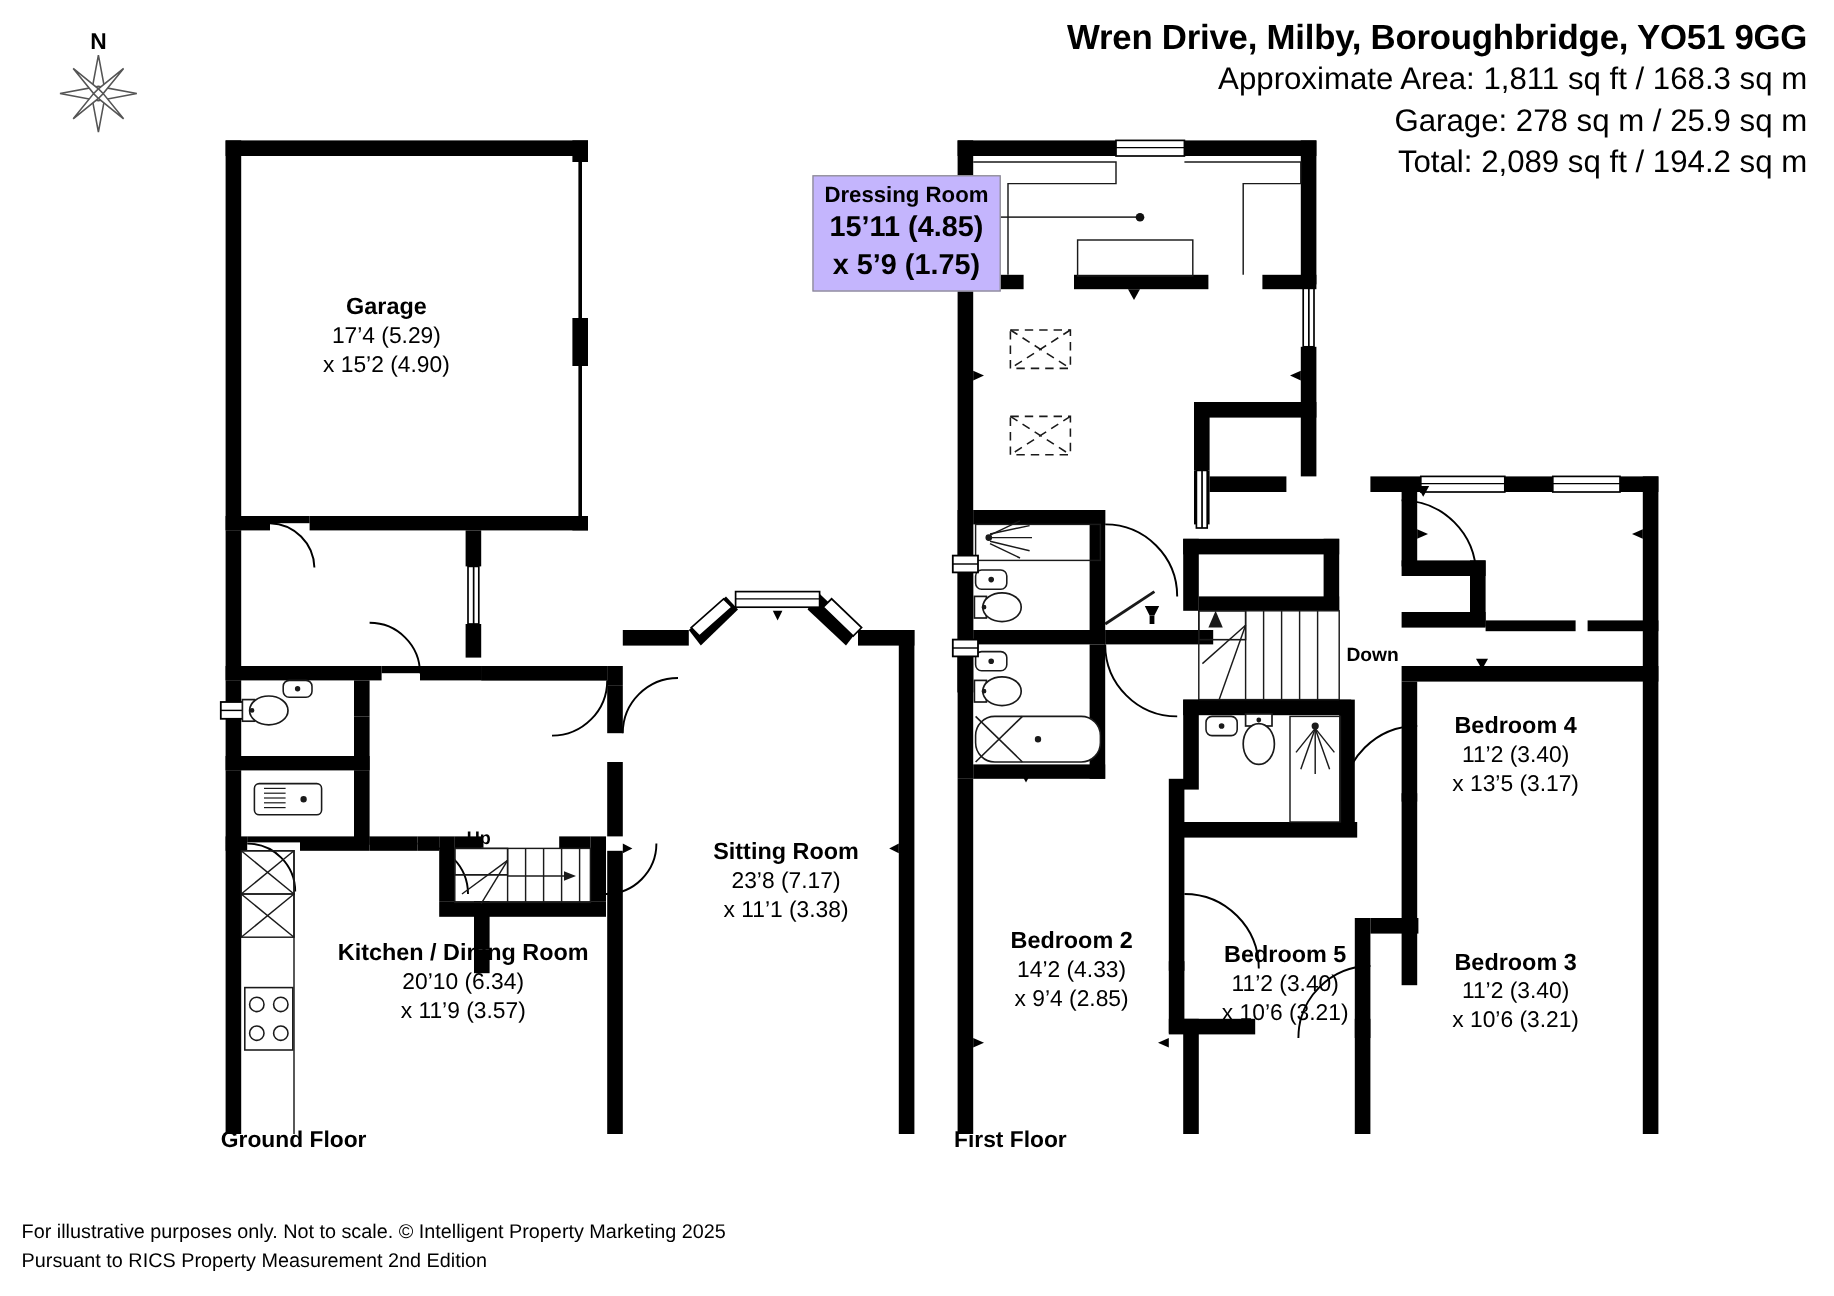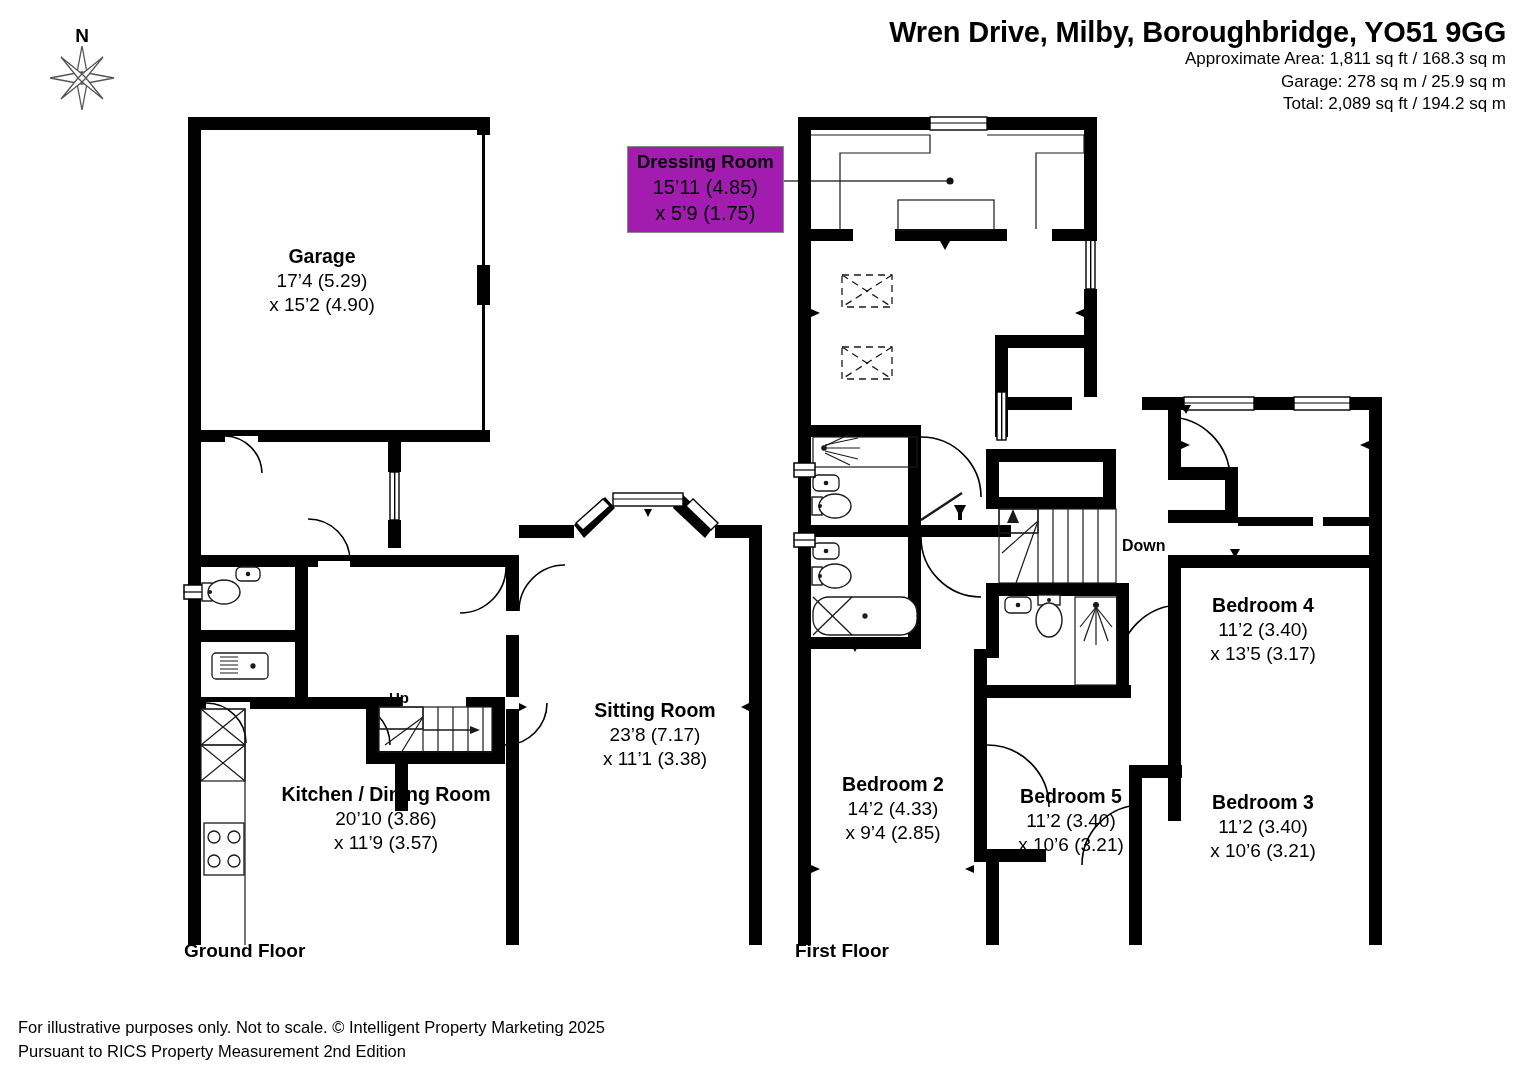--- a/index.html
+++ b/index.html
@@ -33,21 +33,21 @@
     margin-left: 45px;
   }
   #title-line {
     font-size: 29px;
     font-weight: bold;
     letter-spacing: -0.2px;
     line-height: 1.12;
     white-space: nowrap;
   }
   .area-line {
-    font-size: 17px;
+    font-size: 26px;
     font-weight: normal;
     line-height: 1.32;
     white-space: nowrap;
   }
 
   
   #compass-wrap {
     position: absolute;
     left: 22px;
     top: 18px;
@@ -88,31 +88,31 @@
   }
   .room-label .rdim {
     font-size: 19px;
     font-weight: normal;
     display: block;
   }
 
   
   #dressing-callout {
     position: absolute;
-    left: 627px;
+    left: 677px;
     top: 146px;
     border: 1px solid #8a8a8a;
-    background: #a21caf;
+    background: #c4b5fd;
     padding: 3px 9px 6px 9px;
     text-align: center;
     line-height: 1.3;
     z-index: 40;
   }
   #dressing-callout .rname { font-size: 18.5px; font-weight: bold; display:block; }
-  #dressing-callout .rdim  { font-size: 20px; font-weight: normal; display:block; }
+  #dressing-callout .rdim  { font-size: 24px; font-weight: bold; display:block; }
 
   
   #footer-block {
     position: absolute;
     left: 18px;
     bottom: 16px;
     font-size: 16.5px;
     line-height: 1.45;
   }
   #footer-block div { white-space: nowrap; }
@@ -380,21 +380,21 @@
     </g>
   </svg>
 
   <div class="room-label" style="left:322px; top:244px; transform:translateX(-50%);">
     <span class="rname">Garage</span>
     <span class="rdim">17’4 (5.29)</span>
     <span class="rdim">x 15’2 (4.90)</span>
   </div>
   <div class="room-label" style="left:386px; top:782px; transform:translateX(-50%);">
     <span class="rname">Kitchen / Dining Room</span>
-    <span class="rdim">20’10 (3.86)</span>
+    <span class="rdim">20’10 (6.34)</span>
     <span class="rdim">x 11’9 (3.57)</span>
   </div>
   <div class="room-label" style="left:655px; top:698px; transform:translateX(-50%);">
     <span class="rname">Sitting Room</span>
     <span class="rdim">23’8 (7.17)</span>
     <span class="rdim">x 11’1 (3.38)</span>
   </div>
 
   <div id="dressing-callout">
     <span class="rname">Dressing Room</span>

